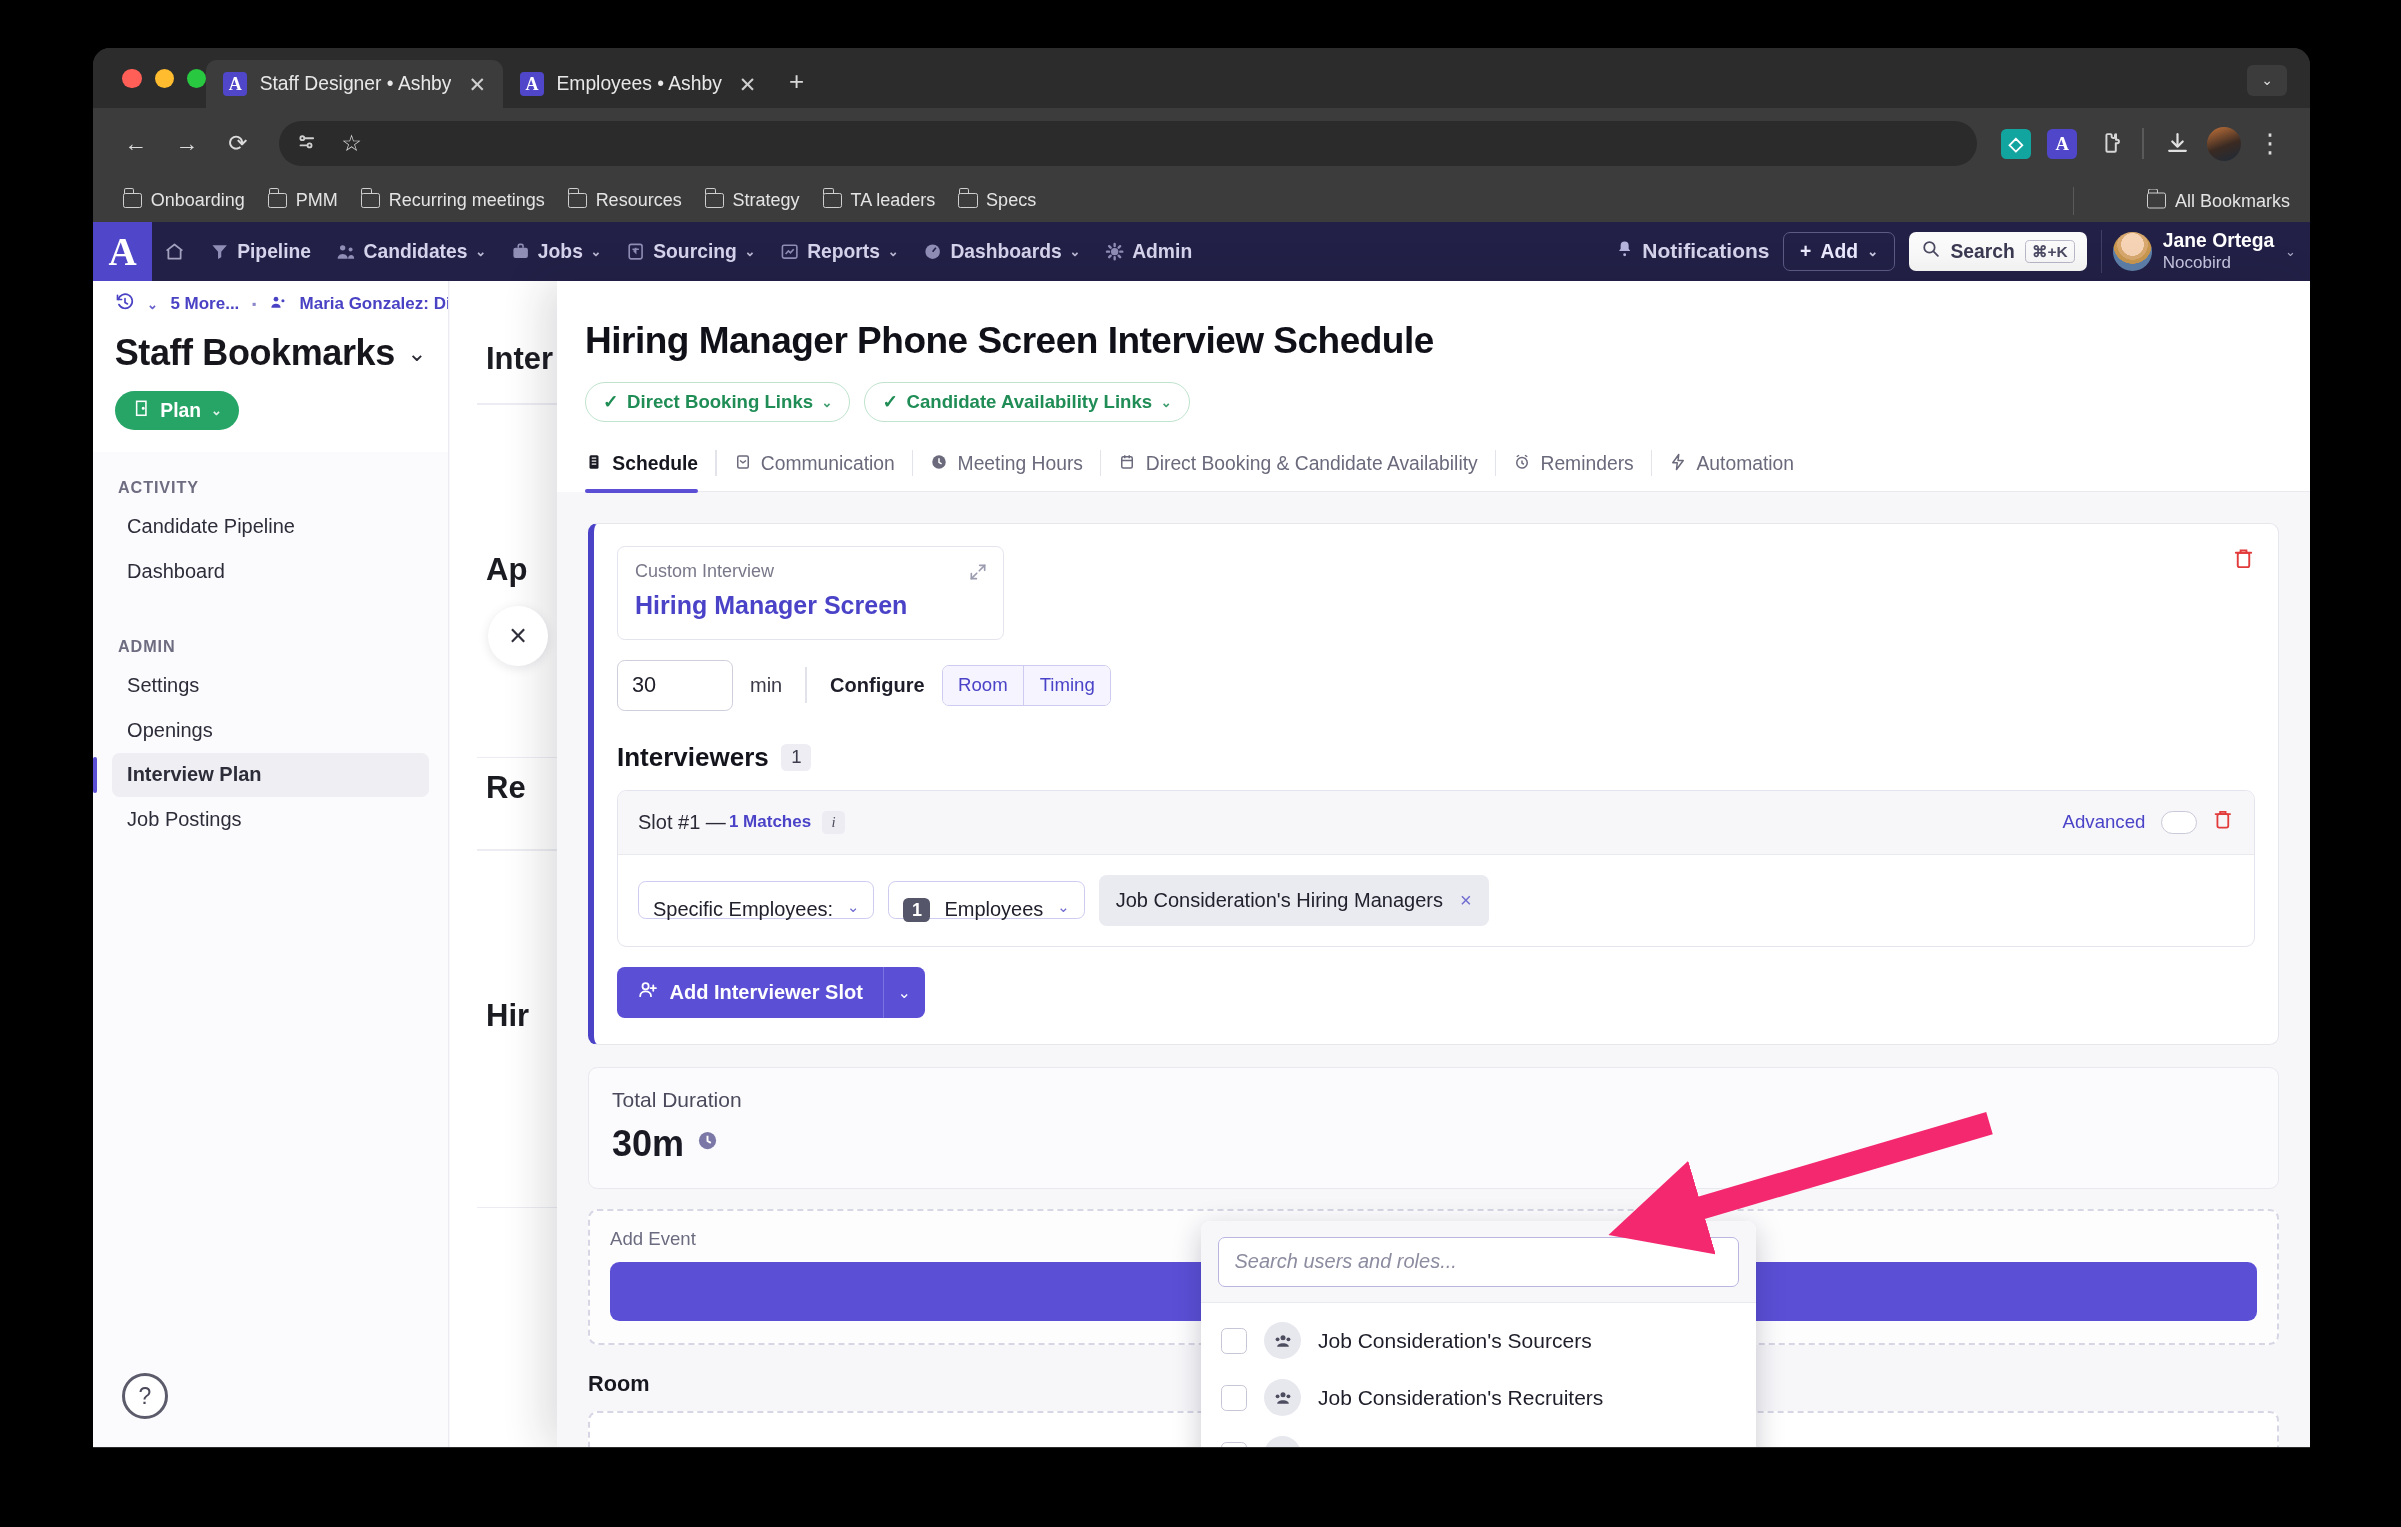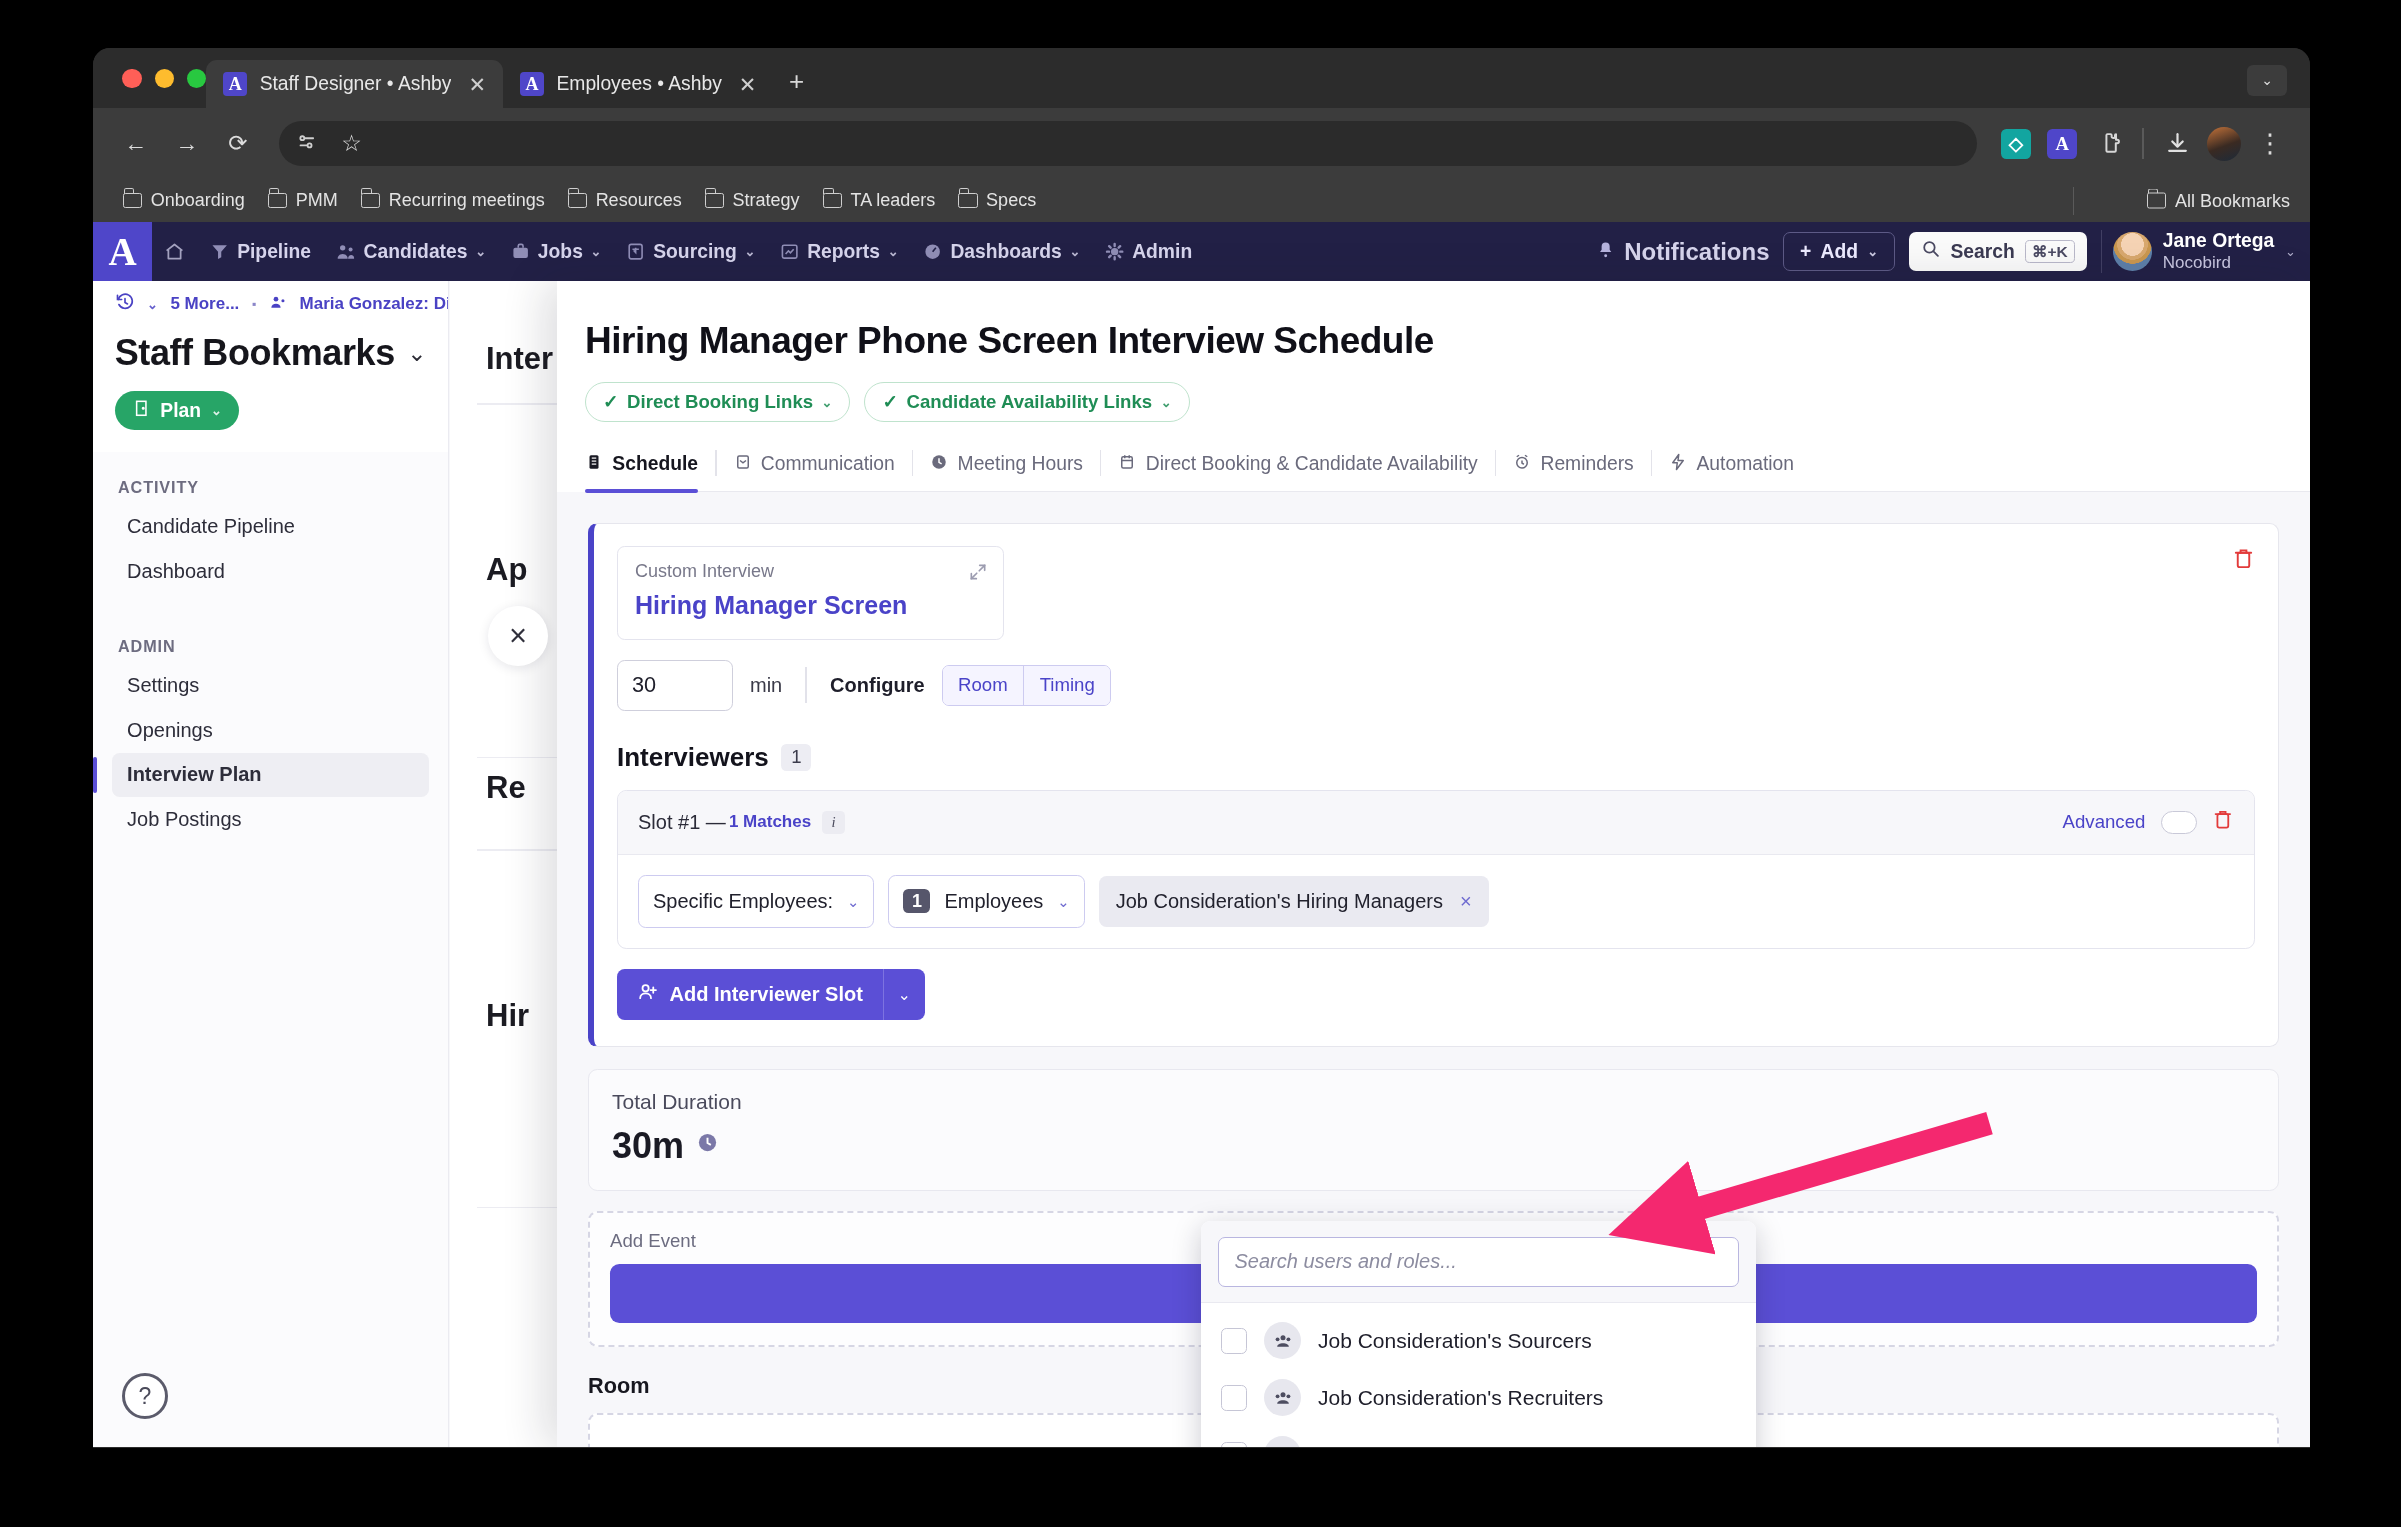--- a/index.html
+++ b/index.html
@@ -191,21 +191,21 @@
     cursor: pointer; white-space: nowrap;
   }
   .nav-item .ni-icon { opacity: .75; display: flex; align-items: center; }
   .caret { font-size: 13px; opacity: .85; }
   #nav-right {
     position: absolute; right: 14px; top: 0;
     height: 59px; display: flex; align-items: center; gap: 14px;
   }
   #notifications-button {
     display: flex; align-items: center; gap: 8.5px;
-    color: #d6d4ec; font-size: 24px; font-weight: 600;
+    color: #d6d4ec; font-size: 21px; font-weight: 600;
     cursor: pointer;
   }
   #add-button {
     display: flex; align-items: center; gap: 9.3px;
     height: 39px; padding: 0 15.5px;
     border: 1.5px solid #5d5a86; border-radius: 7px;
     color: #eceaff; font-size: 19.3px; font-weight: 600;
     cursor: pointer;
   }
   #search-button {
@@ -420,22 +420,22 @@
   }
   #slot-header-right { margin-left: auto; display: flex; align-items: center; gap: 15.5px; }
   #advanced-label { font-size: 18.6px; color: #4a43c8; cursor: pointer; }
   #advanced-toggle {
     width: 36px; height: 23px; border-radius: 12.4px;
     border: 1.5px solid #c9c9d8; background: #fff; cursor: pointer;
   }
   #delete-slot-icon { color: #e23b3b; font-size: 21.7px; cursor: pointer; }
   #slot-body { padding: 20px; display: flex; align-items: center; gap: 14px; flex-wrap: wrap; }
   .select-box {
-    display: flex; align-items: center; gap: 14px;
-    height: 53px; padding: 5px 14px;
+    display: flex; align-items: flex-start; gap: 14px;
+    height: 38px; padding: 16px 14px;
     border: 1.5px solid #cdcbf0; border-radius: 7.7px;
     background: #fff;
     font-size: 20px; color: #21212d; cursor: pointer;
   }
   .select-caret { color: #6f6bd0; font-size: 14.7px; }
   .count-badge {
     background: #56566b; color: #fff;
     border-radius: 5.4px; padding: 1.5px 8.5px;
     font-size: 18px; font-weight: 700;
   }

